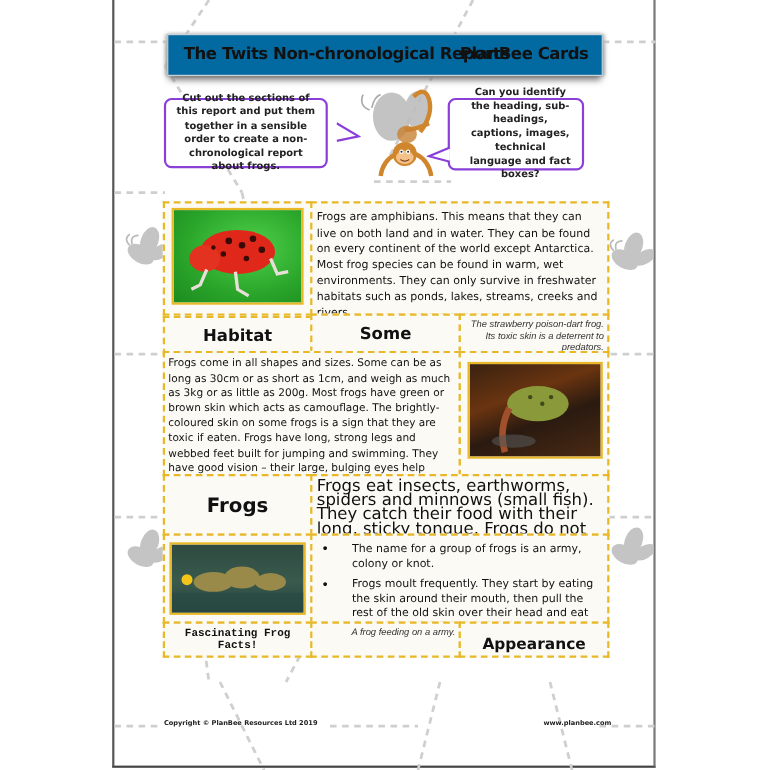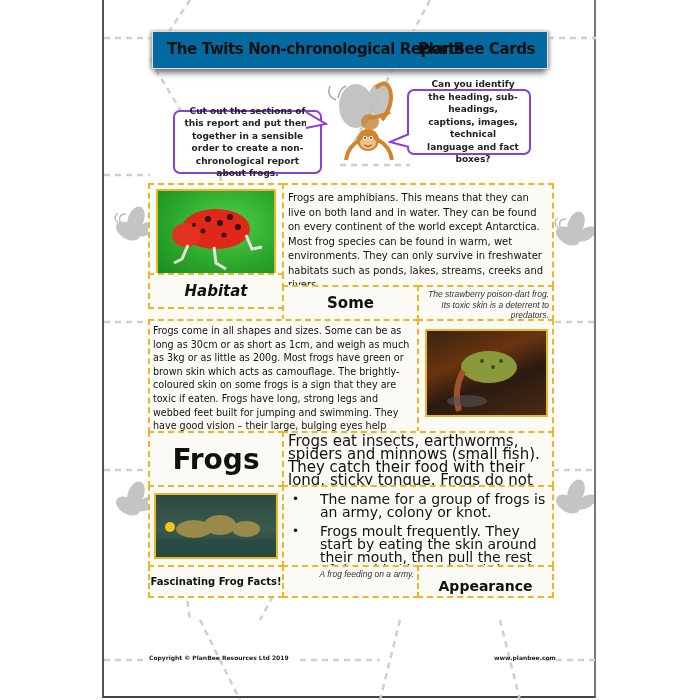--- a/index.html
+++ b/index.html
@@ -9,21 +9,21 @@
           border-left:2px solid #555; border-right:2px solid #777; border-bottom:2px solid #444; border-top:2px solid #444; box-sizing:border-box; }
   .bg-lines { position:absolute; left:0; top:0; width:700px; height:700px; pointer-events:none; }
   .header { position:absolute; left:152px; top:31px; width:396px; height:38px; background:#0369a1;
             box-shadow: 0 6px 6px -2px #777, 2px 0 3px #bbb, -2px 0 3px #bbb; border:1px solid #ddd; box-sizing:border-box; }
   .header .title { position:absolute; left:14px; top:8px; font-size:15px; font-weight:bold; color:#111;
                    font-family:"DejaVu Sans", sans-serif; letter-spacing:-0.4px; }
   .header .sub { position:absolute; right:12px; top:8px; font-size:15px; font-weight:bold; color:#111; letter-spacing:-0.4px; }
   .bubble { position:absolute; border:2px solid #8a3fd8; border-radius:7px; background:#fff;
             font-size:9px; line-height:12.5px; text-align:center; color:#222; box-sizing:border-box;
             display:flex; align-items:center; justify-content:center; padding:4px 8px; font-weight:bold; }
-  .bubble.left { left:173px; top:89px; width:149px; height:64px;margin-top:21px; }
+  .bubble.left { left:149px; top:89px; width:149px; height:64px; }
   .bubble.right { left:407px; top:89px; width:124px; height:66px;padding-left:16px; }
   .tail { position:absolute; }
   .monkey { position:absolute; left:316px; top:78px; width:90px; height:88px; }
   .grid { position:absolute; left:148px; top:183px; width:406px; height:415px; background:#fbfaf5; }
   .cell { position:absolute; border:2px dashed #e8b828; box-sizing:border-box; background:#fbfaf5; }
   .txt { font-size:10px; line-height:14.5px; color:#111; font-family:"DejaVu Sans", sans-serif; }
   .head { font-weight:bold; color:#111; text-align:center; display:flex; align-items:center; justify-content:center; height:100%; }
   .cap { font-size:8.5px; font-style:italic; color:#333; line-height:10.5px; font-family:"Liberation Sans", sans-serif;text-align:right; }
   .photo { position:absolute; border:2px solid #e8b828; box-sizing:border-box; overflow:hidden; }
   ul.facts { margin:0; padding:0 0 0 18px; list-style:none; }
@@ -155,21 +155,21 @@
             <path d="M56 56 l2 16 l10 6"></path>
             <path d="M88 44 l6 14 l10 -2"></path>
           </g>
       </svg>
     </div>
   </div>
   <div class="cell" style="left:134px;top:0;width:272px;height:104px;padding:6px 4px 0 4px;">
     <div class="txt">Frogs are amphibians. This means that they can live on both land and in water. They can be found on every continent of the world except Antarctica. Most frog species can be found in warm, wet environments. They can only survive in freshwater habitats such as ponds, lakes, streams, creeks and rivers.</div>
   </div>
 
-  <div class="cell" style="left:0;top:90px;width:136px;height:36px;font-style:italic;">
+  <div class="cell" style="left:0;top:104px;width:136px;height:36px;">
     <div class="head" style="font-size:15px;">Habitat</div>
   </div>
   <div class="cell" style="left:134px;top:102px;width:137px;height:36px;">
     <div class="head" style="font-size:15px;">Some</div>
   </div>
   <div class="cell" style="left:269px;top:102px;width:137px;height:36px;padding:2px 3px;">
     <div class="cap">The strawberry poison-dart frog. Its toxic skin is a deterrent to predators.</div>
   </div>
 
   <div class="cell" style="left:0;top:136px;width:271px;height:114px;padding:3px 3px 0 3px;">
@@ -184,48 +184,48 @@
             <circle cx="66" cy="36" r="2"></circle>
             <circle cx="74" cy="30" r="2"></circle>
           </g>
         <path d="M36 40 q-10 20 -4 40" stroke="#a0502a" stroke-width="6" fill="none"></path>
         <ellipse cx="40" cy="70" rx="20" ry="6" fill="#555" opacity="0.6"></ellipse>
       </svg>
     </div>
   </div>
 
   <div class="cell" style="left:0;top:248px;width:136px;height:56px;">
-    <div class="head" style="font-size:28px;">Frogs</div>
+    <div class="head" style="font-size:18px;">Frogs</div>
   </div>
   <div class="cell" style="left:134px;top:248px;width:272px;height:56px;padding:2px 4px;">
     <div class="txt" style="font-size:15px;line-height:13px;">Frogs eat insects, earthworms, spiders and minnows (small fish). They catch their food with their long, sticky tongue. Frogs do not 'drink' water – instead they absorb it through their permeable skin.</div>
   </div>
 
   <div class="cell" style="left:0;top:302px;width:136px;height:82px;">
     <div class="photo" style="left:4px;top:6px;width:124px;height:66px;background:linear-gradient(180deg,#2e4a40 0%,#3a5a4e 55%,#23403a 100%);">
       <svg width="120" height="62" viewBox="0 0 120 62">
         <g fill="#9a8a4a">
             <ellipse cx="38" cy="34" rx="18" ry="9"></ellipse>
             <ellipse cx="64" cy="30" rx="16" ry="10"></ellipse>
             <ellipse cx="90" cy="34" rx="14" ry="8"></ellipse>
           </g>
         <circle cx="14" cy="32" r="5" fill="#f3c41a"></circle>
         <rect x="0" y="44" width="120" height="18" fill="#2a4a44" opacity="0.7"></rect>
       </svg>
     </div>
   </div>
   <div class="cell" style="left:134px;top:302px;width:272px;height:82px;padding:6px 4px 0 4px;">
-    <ul class="facts txt" style="font-size:14px;line-height:13px;">
+    <ul class="facts txt" style="font-size:10px;line-height:13px;">
       <li>The name for a group of frogs is an army, colony or knot.</li>
       <li>Frogs moult frequently. They start by eating the skin around their mouth, then pull the rest of the old skin over their head and eat that too!</li>
     </ul>
   </div>
 
   <div class="cell" style="left:0;top:382px;width:136px;height:33px;">
-    <div class="head" style="font-size:10px;">Fascinating Frog Facts!</div>
+    <div class="head" style="font-size:10px;font-family:Liberation Mono, monospace;">Fascinating Frog Facts!</div>
   </div>
   <div class="cell" style="left:134px;top:382px;width:137px;height:33px;padding:2px 3px;">
     <div class="cap">A frog feeding on a army.</div>
   </div>
   <div class="cell" style="left:269px;top:382px;width:137px;height:33px;">
     <div class="head" style="font-size:14px;padding-top:4px;">Appearance</div>
   </div>
 </div>
 
 <div class="footer-l">Copyright © PlanBee Resources Ltd 2019</div>

